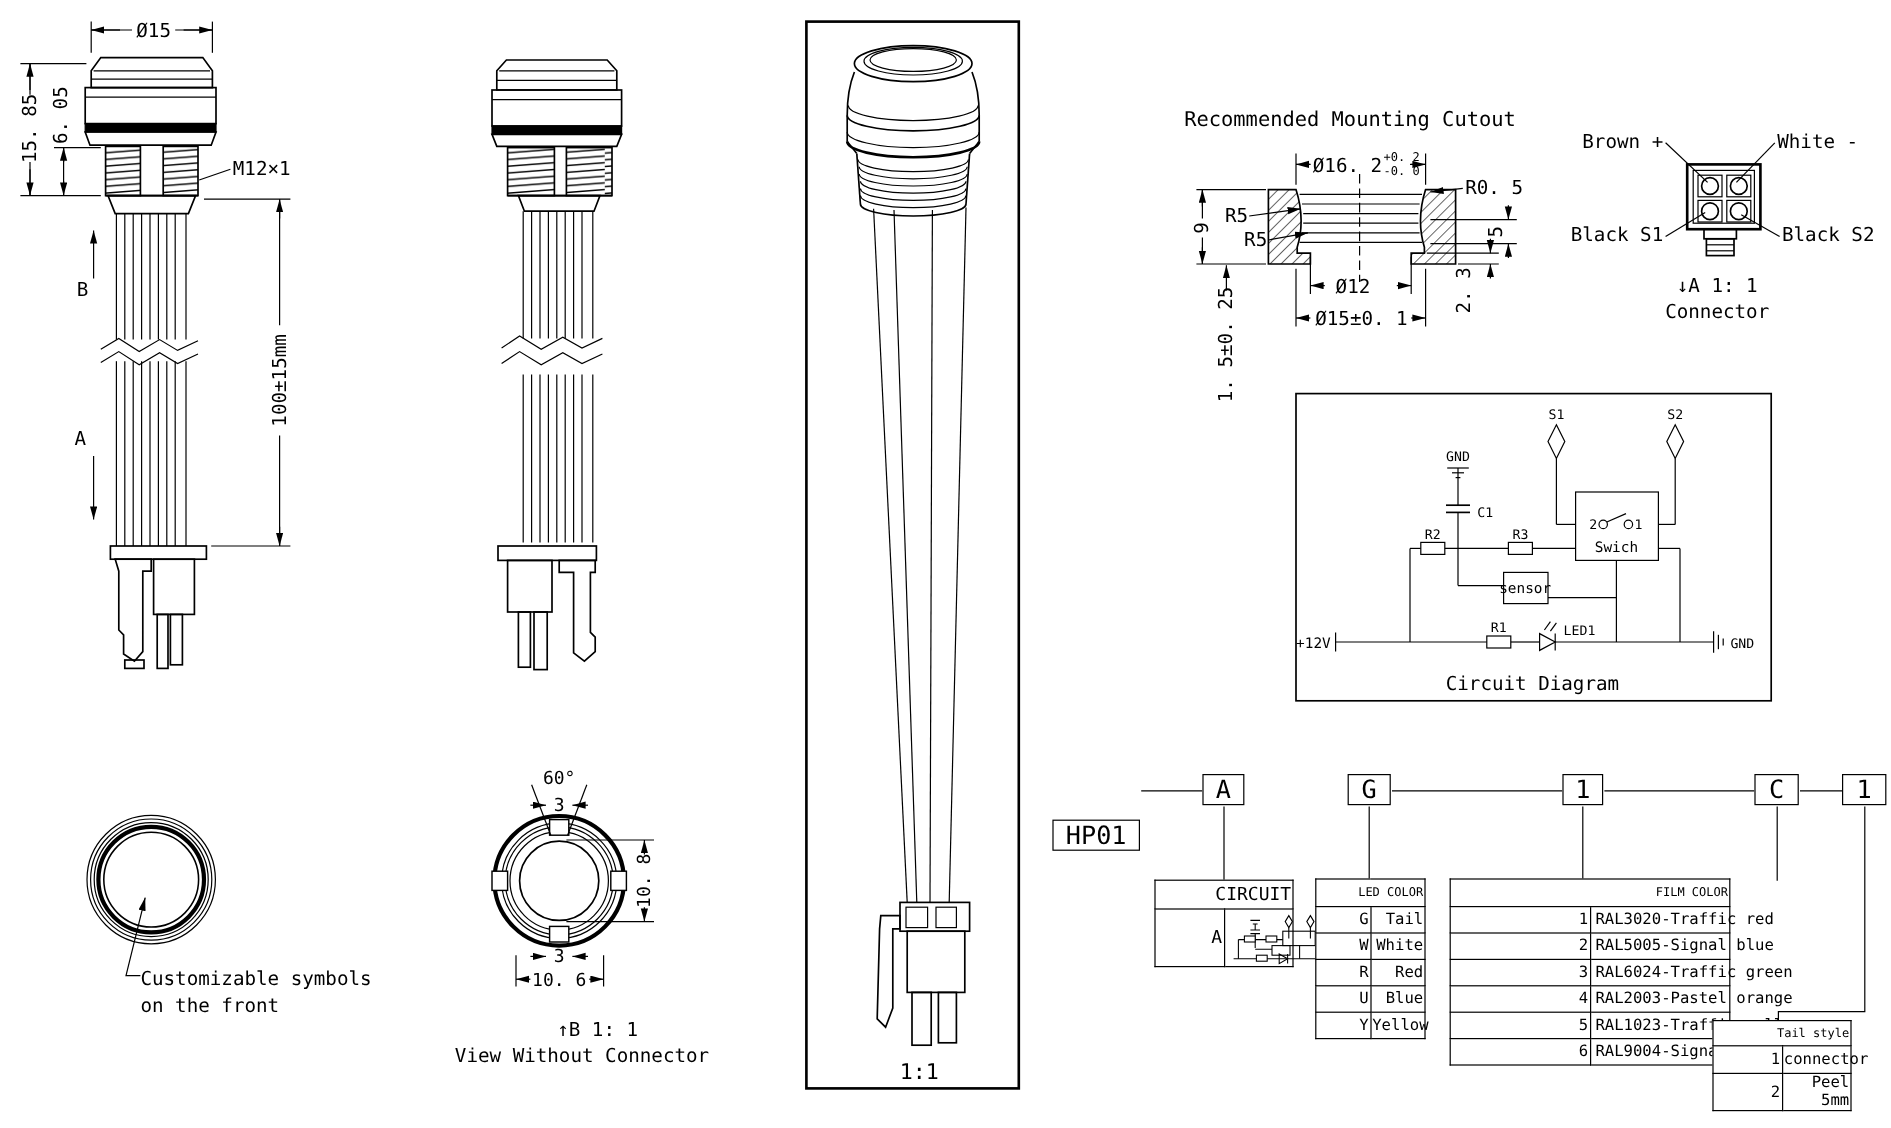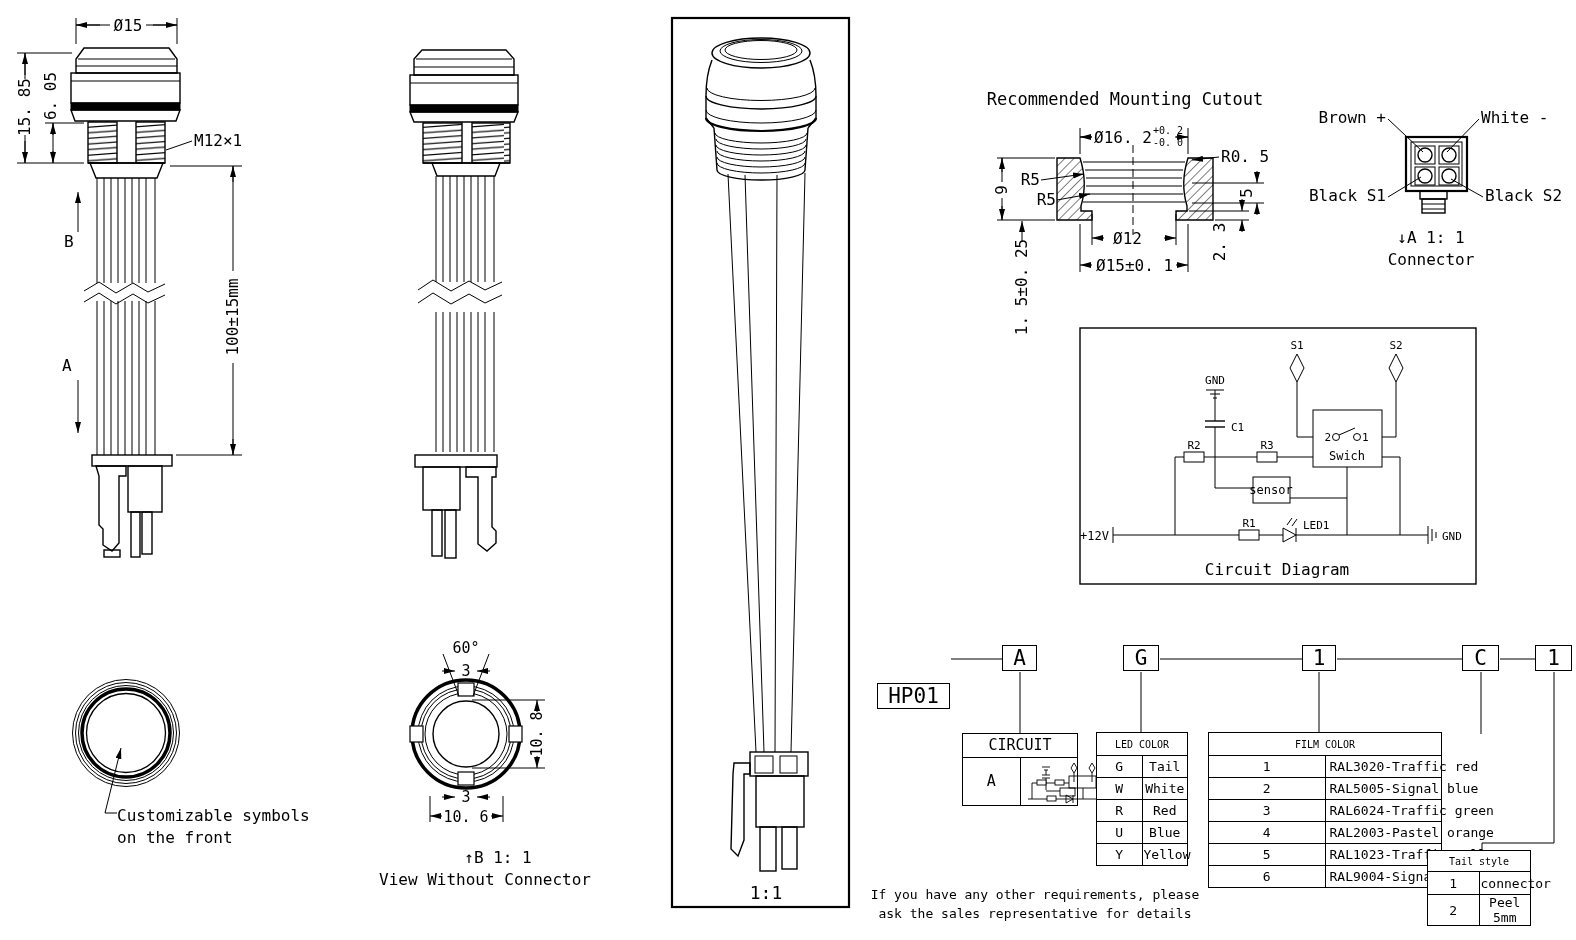--- a/index.html
+++ b/index.html
@@ -13,21 +13,21 @@
   .t{stroke:#000;stroke-width:1;fill:none}
   .k{stroke:#000;stroke-width:2.2;fill:none}
   .blk{fill:#000;stroke:#000}
   .wht{fill:#fff;stroke:#000;stroke-width:1.2}
   .cl{stroke:#000;stroke-width:1;fill:none;stroke-dasharray:8 4}
   
   .cbox{position:absolute;border:1.6px solid #000;background:#fff;display:flex;align-items:center;
         justify-content:center;font-size:21px;}
   
   table.ot{position:absolute;border-collapse:collapse;background:#fff;table-layout:fixed;}
-  table.ot th,table.ot td{border:1.6px solid #000;text-align:center;padding:0 1px;
+  table.ot th,table.ot td{border:1.6px solid #000;text-align:right;padding:0 1px;
         font-weight:normal;font-size:13px;line-height:15px;}
   table.ot th{font-size:10px;}
   .note{position:absolute;left:863px;top:885px;width:344px;text-align:center;
         font-size:13px;line-height:19px;}
 </style>
 </head>
 <body>
 
 <div id="sheet">
 
@@ -529,34 +529,30 @@
           <td style="text-align:left;padding-left:4px;white-space:nowrap;">RAL1023-Traffic yellow</td>
         </tr>
   <tr>
           <td style="height:21px;">6</td>
           <td style="text-align:left;padding-left:4px;white-space:nowrap;">RAL9004-Signal black</td>
         </tr>
 </tbody>
     </table>
 
 
-<table class="ot" style="left:1427px;top:850px;width:104px;">
+<table class="ot" style="left:1427px;top:850px;width:116px;">
   <tbody>
         <tr>
           <th colspan="2" style="height:20px;">Tail style</th>
         </tr>
   <tr>
           <td style="width:25px;height:22px;">1</td>
           <td>connector</td>
         </tr>
   <tr>
           <td style="height:22px;">2</td>
           <td>Peel 5mm</td>
         </tr>
 </tbody>
     </table>
 
-<div class="note">
-  <div>If you have any other requirements, please</div>
-  <div>ask the sales representative for details</div>
+
 </div>
 
-</div>
-
 </body></html>

